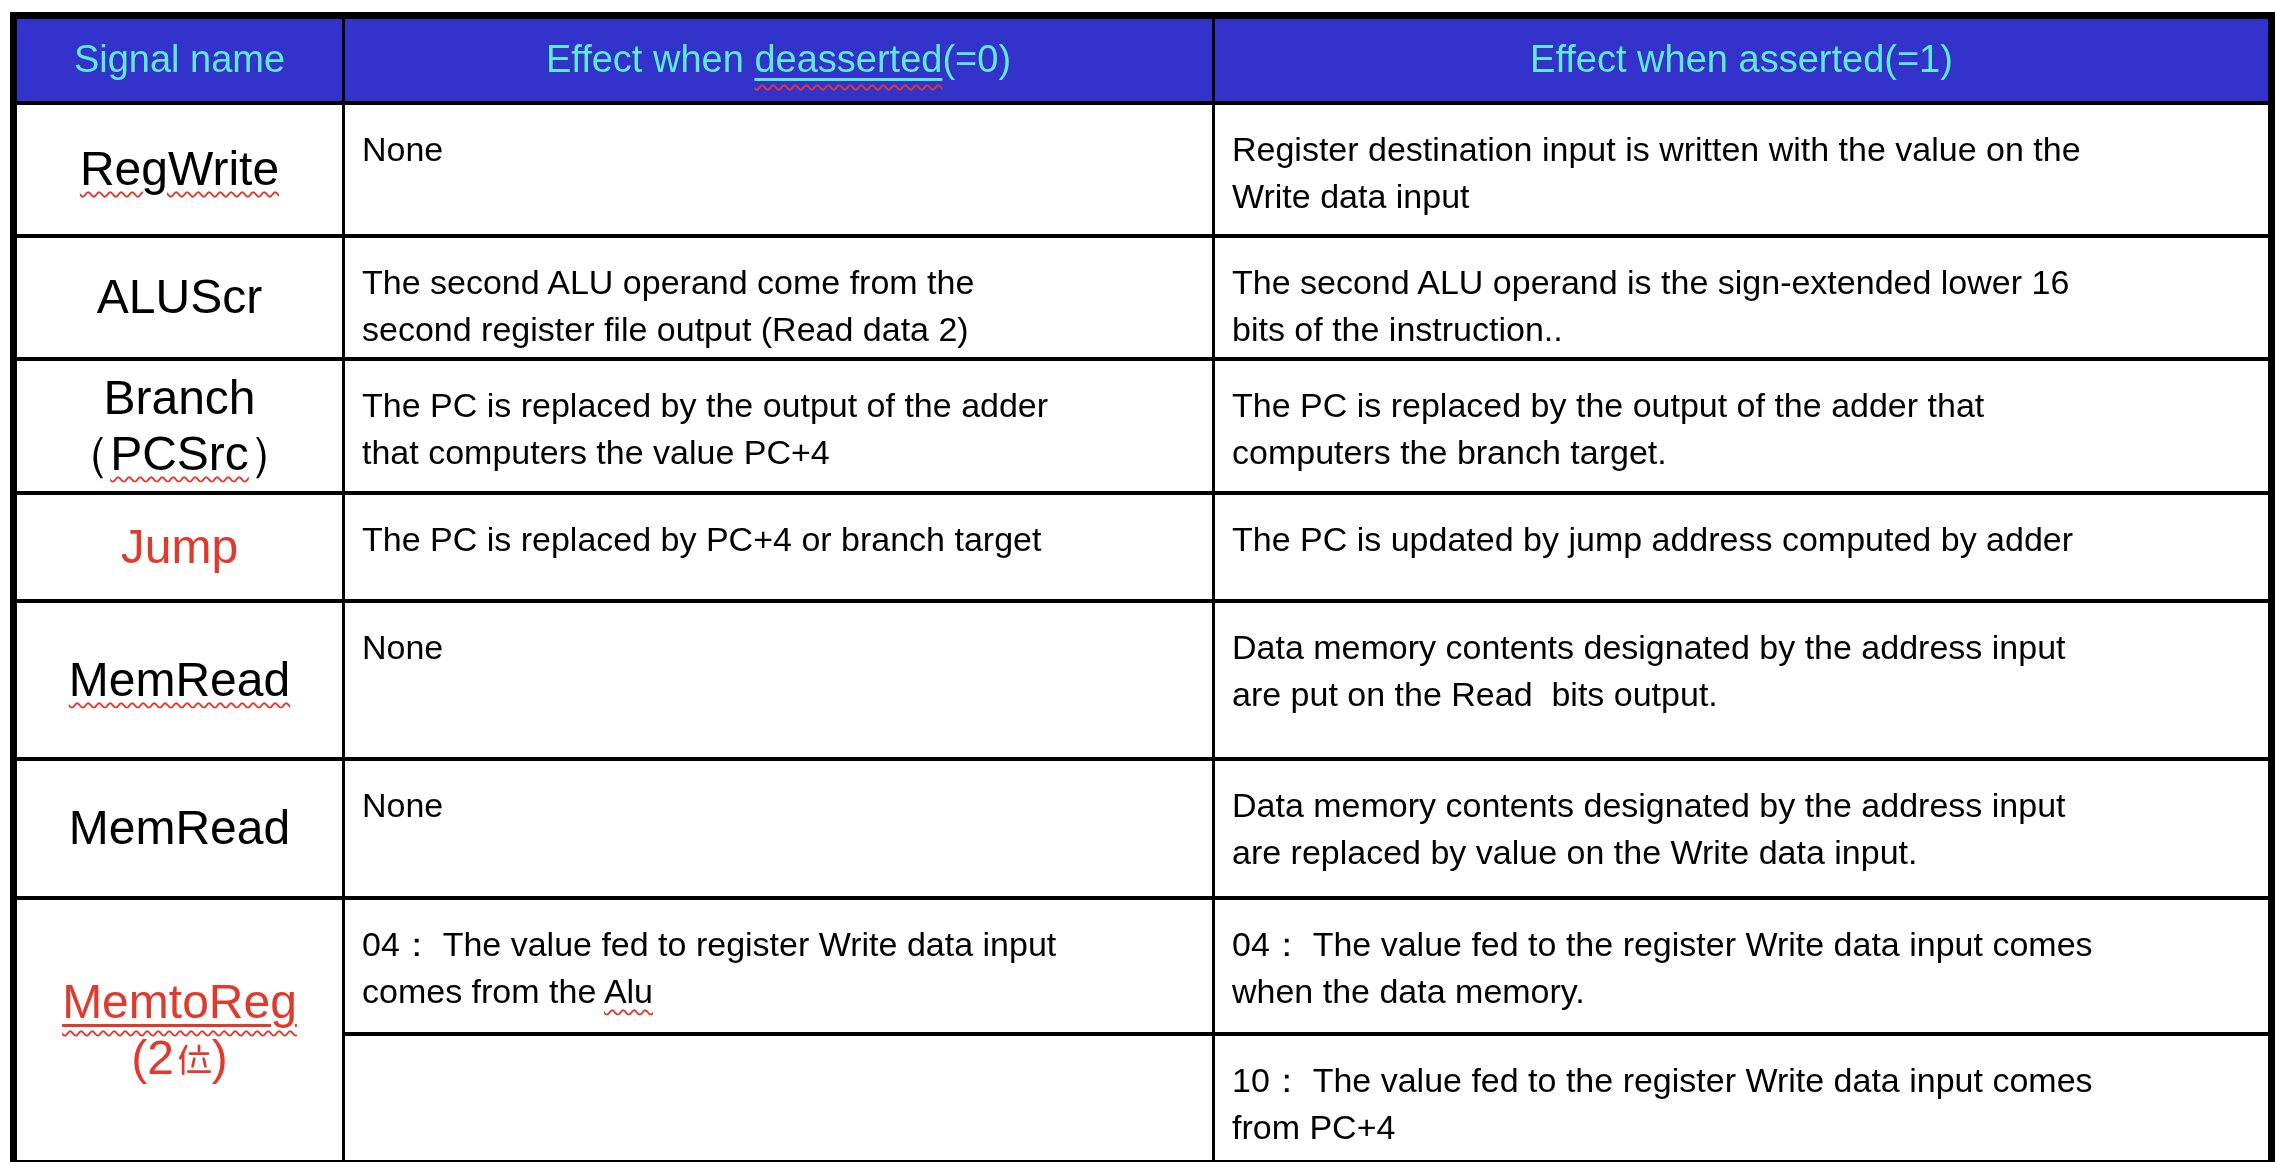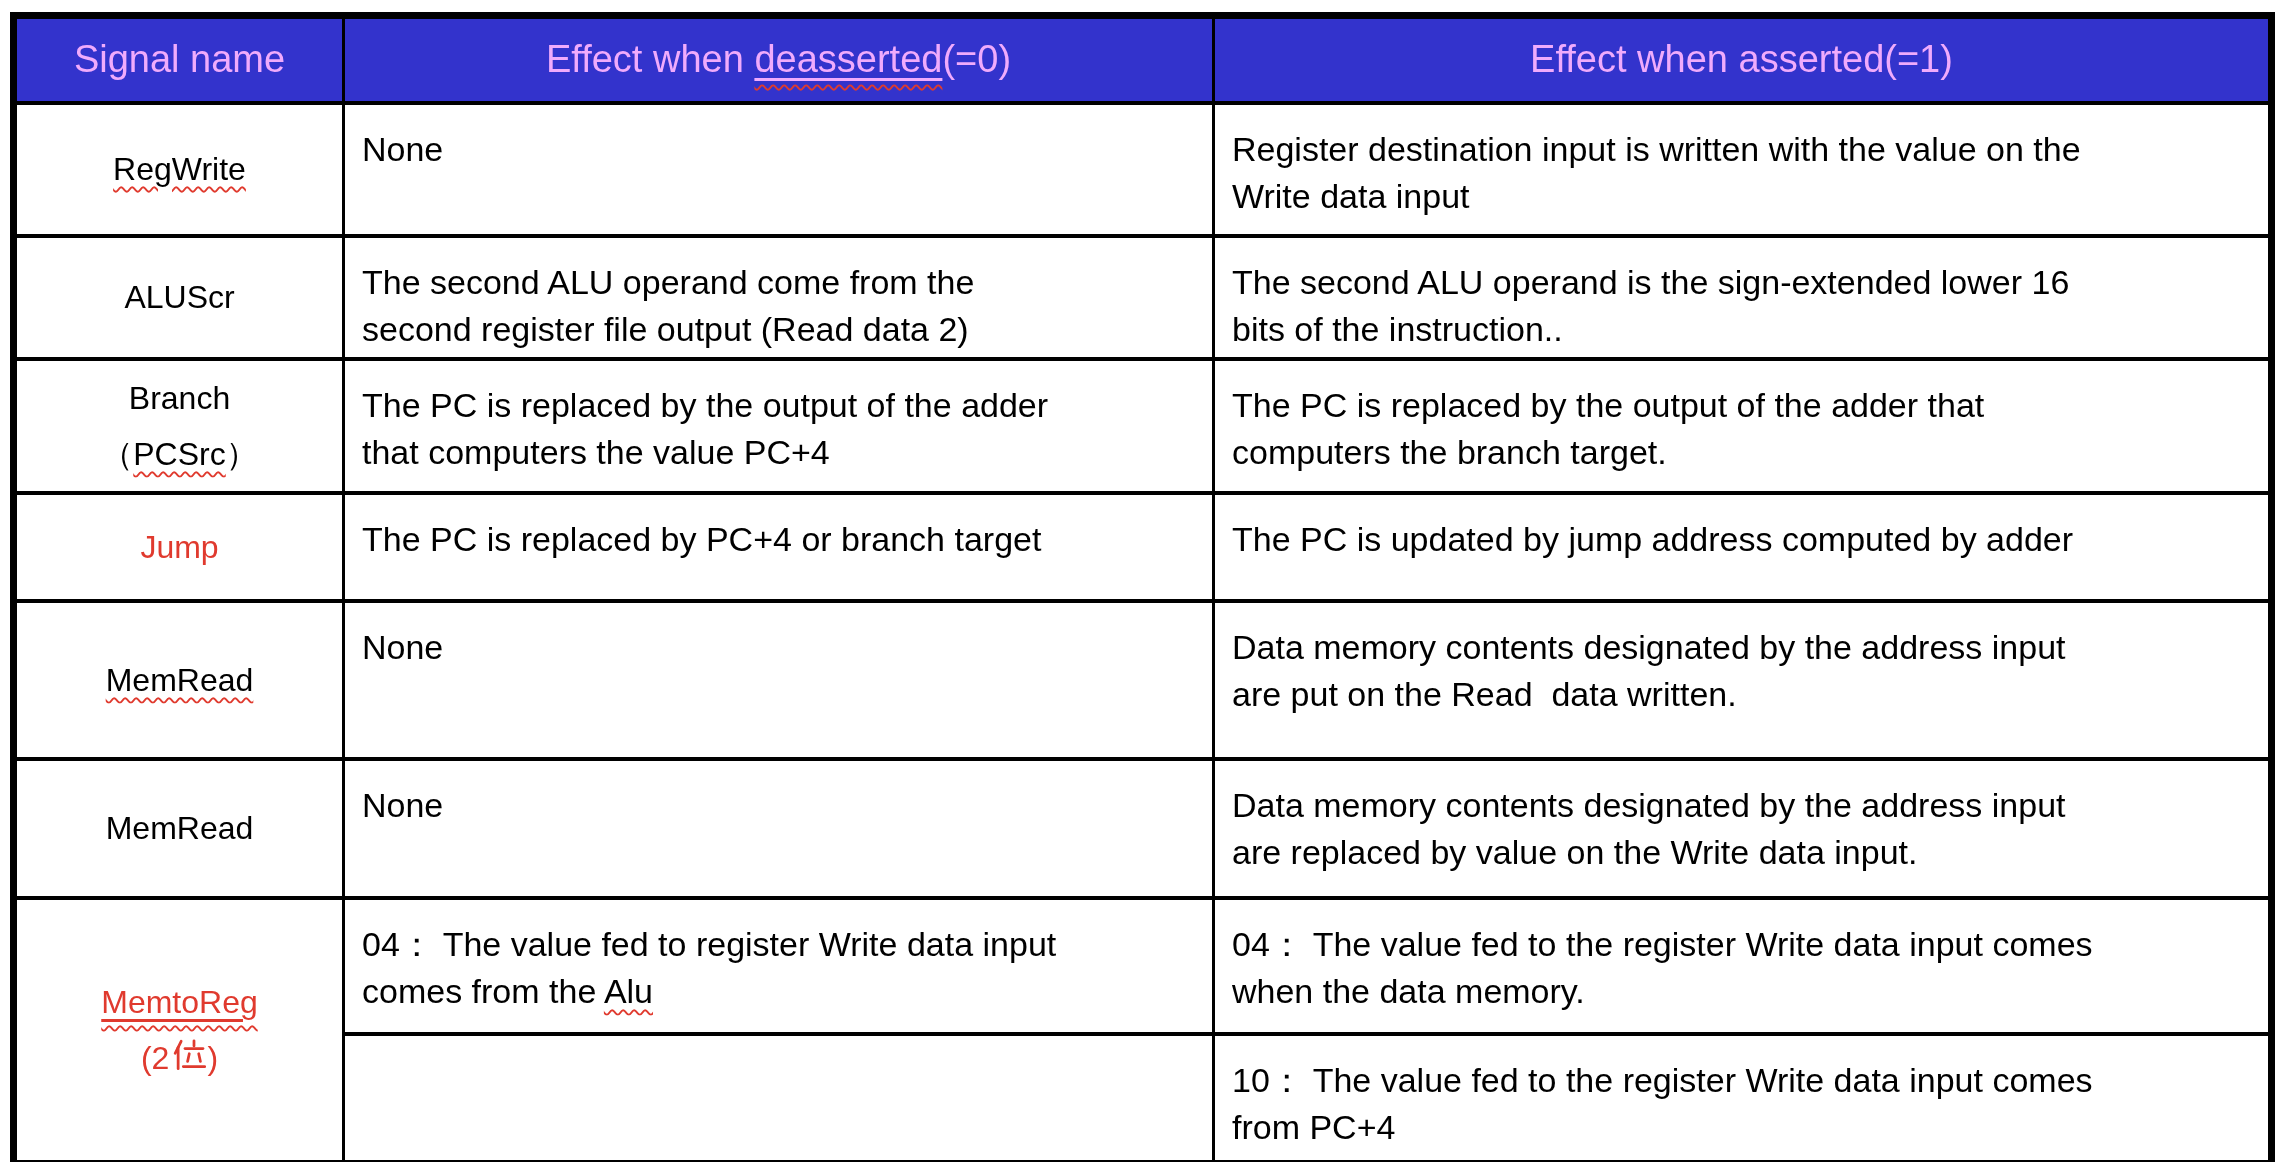--- a/index.html
+++ b/index.html
@@ -38,28 +38,28 @@
   tr.h-regw   {height:133px;}
   tr.h-alus   {height:120px;}
   tr.h-branch {height:134px;}
   tr.h-jump   {height:108px;}
   tr.h-memr   {height:158px;}
   tr.h-memw   {height:139px;}
   tr.h-mtr-a  {height:136px;}
   tr.h-mtr-b  {height:130px;}
   th{
     background:var(--blue);
-    color:#f0abfc;
+    color:#5eead4;
     font-size:38px;
     font-weight:400;
     text-align:center;
     vertical-align:middle;
   }
   td.sig{
-    font-size:32px;
+    font-size:48px;
     text-align:center;
     vertical-align:middle;
     line-height:56px;
   }
   td.body{
     font-size:34px;
     line-height:47px;
     vertical-align:top;
     text-align:left;
     padding:21px 14px 4px 17px;
@@ -174,21 +174,21 @@
 
     <tr class="h-memr">
       <td class="sig">
         <span class="wavy">MemRead</span>
       </td>
       <td class="body">
         <span class="line">None</span>
       </td>
       <td class="body">
         <span class="line">Data memory contents designated by the address input</span>
-        <span class="line">are put on the Read  data written.</span>
+        <span class="line">are put on the Read  bits output.</span>
       </td>
     </tr>
 
     <tr class="h-memw">
       <td class="sig">
         <span>MemRead</span>
       </td>
       <td class="body">
         <span class="line">None</span>
       </td>

